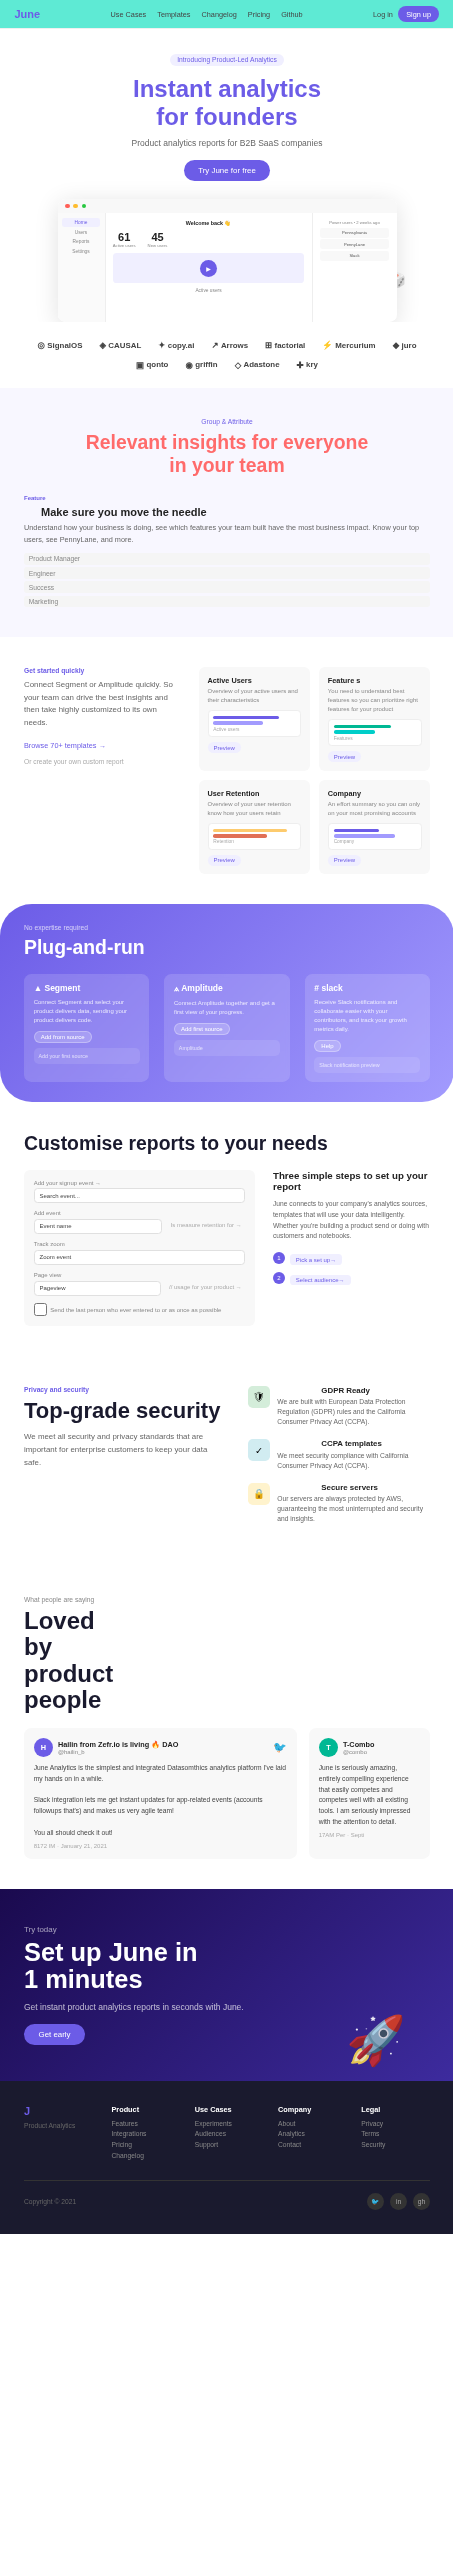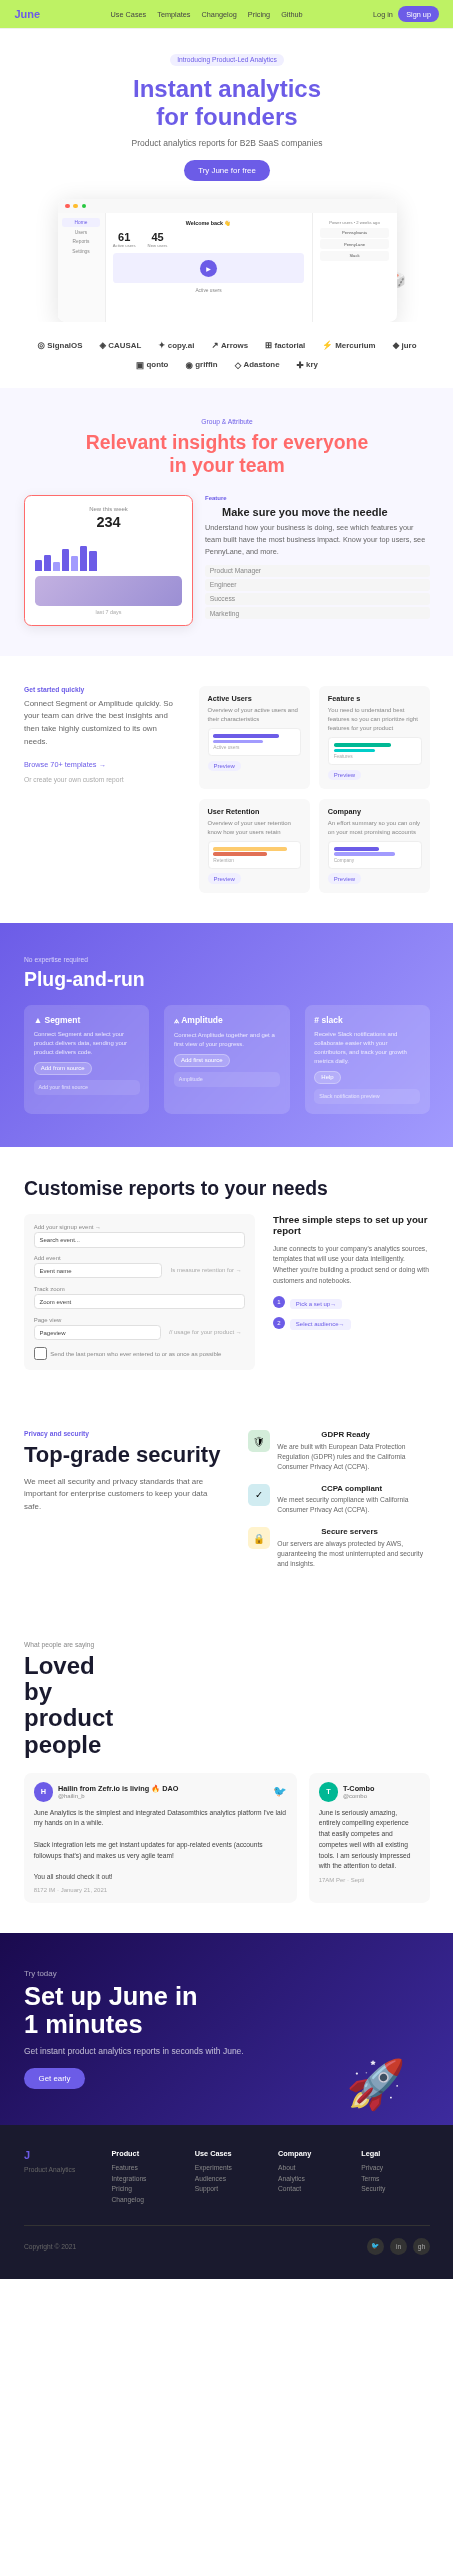--- a/index.html
+++ b/index.html
@@ -1,19 +1,19 @@
 <!DOCTYPE html>
 <html style="font-size:9.7px"><head>
   <meta charset="utf-8">
   <style>
     * { margin: 0; padding: 0; box-sizing: border-box; }
     body { font-family: -apple-system, BlinkMacSystemFont, 'Segoe UI', sans-serif; width: 454px; background: #fff; overflow-x: hidden; }
 
     
-    .nav { display: flex; align-items: center; justify-content: space-between; padding: 6px 14.5px; background: #bef264; border-bottom: 0.6px solid #f0f0f0; position: sticky; top: 0; z-index: 100; }
+    .nav { display: flex; align-items: center; justify-content: space-between; padding: 6px 14.5px; background: #5eead4; border-bottom: 0.6px solid #f0f0f0; position: sticky; top: 0; z-index: 100; }
     .nav-logo { color: #6c5ce7; font-weight: 800; font-size: 11px; }
     .nav-links { display: flex; gap: 11px; }
     .nav-links a { font-size: 7.3px; color: #444; text-decoration: none; }
     .nav-cta { display: flex; gap: 4.8px; align-items: center; }
     .btn-login { font-size: 7.3px; color: #444; background: none; border: none; cursor: pointer; }
     .btn-signup { font-size: 7.3px; color: #fff; background: #6c5ce7; border: none; border-radius: 12px; padding: 3.6px 8.5px; cursor: pointer; }
 
     
     .hero { text-align: center; padding: 24px 36px 0; position: relative; overflow: hidden; }
     .hero-badge { display: inline-block; background: #f0efff; color: #6c5ce7; font-size: 6.7px; border-radius: 12px; padding: 2.4px 7.3px; margin-bottom: 9.7px; }
@@ -69,21 +69,21 @@
     .templates-grid { display: grid; grid-template-columns: 1fr 1fr; gap: 9.7px; }
     .template-card { background: #f8f8f8; border-radius: 6px; padding: 8.5px; }
     .template-card-title { font-size: 7.3px; font-weight: 700; color: #222; margin-bottom: 2.4px; }
     .template-card-desc { font-size: 6px; color: #888; line-height: 1.5; margin-bottom: 4.8px; }
     .template-card-preview { background: #fff; border-radius: 3.6px; padding: 4.8px; border: 0.6px solid #eee; }
     .preview-bar { height: 3.6px; background: #6c5ce7; border-radius: 1.8px; margin-bottom: 1.8px; }
     .preview-label { font-size: 4.8px; color: #aaa; }
     .template-btn { font-size: 6px; color: #6c5ce7; background: #f0efff; border: none; border-radius: 7.3px; padding: 2.4px 6px; cursor: pointer; margin-top: 4.8px; }
 
     
-    .plug-section { background: linear-gradient(135deg, #6c5ce7, #a29bfe); padding: 33px 24px; color: #fff; }
+    .plug-section { background: linear-gradient(135deg, #6c5ce7, #a29bfe); padding: 20px 24px; color: #fff; border-radius: 32px; }
     .plug-tag { font-size: 6.7px; color: rgba(255,255,255,0.7); margin-bottom: 4.8px; }
     .plug-section h2 { font-size: 19.4px; font-weight: 800; margin-bottom: 14.5px; }
     .plug-cards { display: flex; gap: 15px; }
     .plug-card { background: rgba(255,255,255,0.15); border-radius: 7.3px; padding: 9.7px; flex: 1; backdrop-filter: blur(2.4px); }
     .plug-card-logo { font-size: 8.5px; font-weight: 700; color: #fff; margin-bottom: 4.8px; }
     .plug-card-desc { font-size: 6px; color: rgba(255,255,255,0.8); line-height: 1.5; margin-bottom: 4.8px; }
     .plug-card-btn { font-size: 6px; color: #fff; background: rgba(255,255,255,0.2); border: 0.6px solid rgba(255,255,255,0.3); border-radius: 7.3px; padding: 2.4px 6px; cursor: pointer; }
 
     
     .customize-section { padding: 30px 24px; }
@@ -239,35 +239,20 @@
   <div class="logo-item"><span class="logo-icon">✚</span> kry</div>
 </div>
 
 <section class="insights-section">
   <div class="section-tag">Group &amp; Attribute</div>
   <h2>
     <span>Relevant insights for</span> <span style="color:#ff6b6b">everyone</span><br>
     <span>in your team</span>
   </h2>
   <div class="insights-card">
-    <div class="chart-card">
-      <div class="chart-card-label">New this week</div>
-      <div class="chart-card-val">234</div>
-      <div class="chart-bar-area">
-        <div class="chart-bar" style="height:30%; width:7.3px; background:#6c5ce7;"></div>
-        <div class="chart-bar" style="height:45%; width:7.3px; background:#6c5ce7;"></div>
-        <div class="chart-bar" style="height:25%; width:7.3px; background:#a29bfe;"></div>
-        <div class="chart-bar" style="height:60%; width:7.3px; background:#6c5ce7;"></div>
-        <div class="chart-bar" style="height:40%; width:7.3px; background:#a29bfe;"></div>
-        <div class="chart-bar" style="height:70%; width:7.3px; background:#6c5ce7;"></div>
-        <div class="chart-bar" style="height:55%; width:7.3px; background:#6c5ce7;"></div>
-      </div>
-      <div class="chart-wave"></div>
-      <div style="font-size:5.4px; color:#aaa; margin-top:3.6px;">last 7 days</div>
-    </div>
     <div class="feature-text">
       <div class="feature-text-tag">Feature</div>
       <h3>Make sure you move the needle</h3>
       <p>Understand how your business is doing, see which features your team built have the most business impact. Know your top users, see PennyLane, and more.</p>
       <div class="role-list">
         <div class="role-item">Product Manager</div>
         <div class="role-item">Engineer</div>
         <div class="role-item">Success</div>
         <div class="role-item">Marketing</div>
       </div>
@@ -421,21 +406,21 @@
     <div class="security-item">
       <div class="security-icon green">🛡</div>
       <div>
         <div class="security-item-title">GDPR Ready</div>
         <div class="security-item-desc">We are built with European Data Protection Regulation (GDPR) rules and the California Consumer Privacy Act (CCPA).</div>
       </div>
     </div>
     <div class="security-item">
       <div class="security-icon blue">✓</div>
       <div>
-        <div class="security-item-title">CCPA compliant</div>
+        <div class="security-item-title">CCPA templates</div>
         <div class="security-item-desc">We meet security compliance with California Consumer Privacy Act (CCPA).</div>
       </div>
     </div>
     <div class="security-item">
       <div class="security-icon orange">🔒</div>
       <div>
         <div class="security-item-title">Secure servers</div>
         <div class="security-item-desc">Our servers are always protected by AWS, guaranteeing the most uninterrupted and security and insights.</div>
       </div>
     </div>

